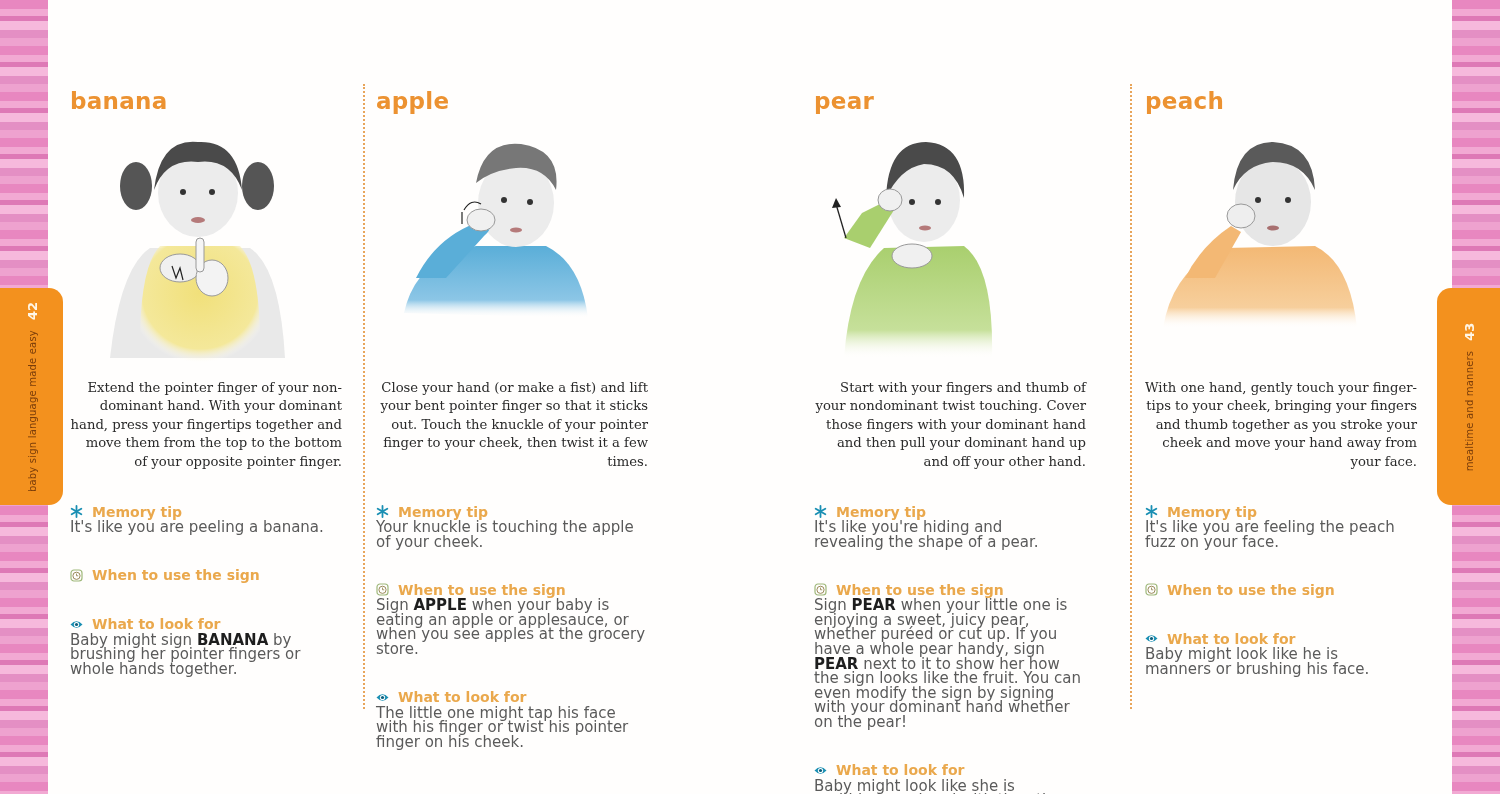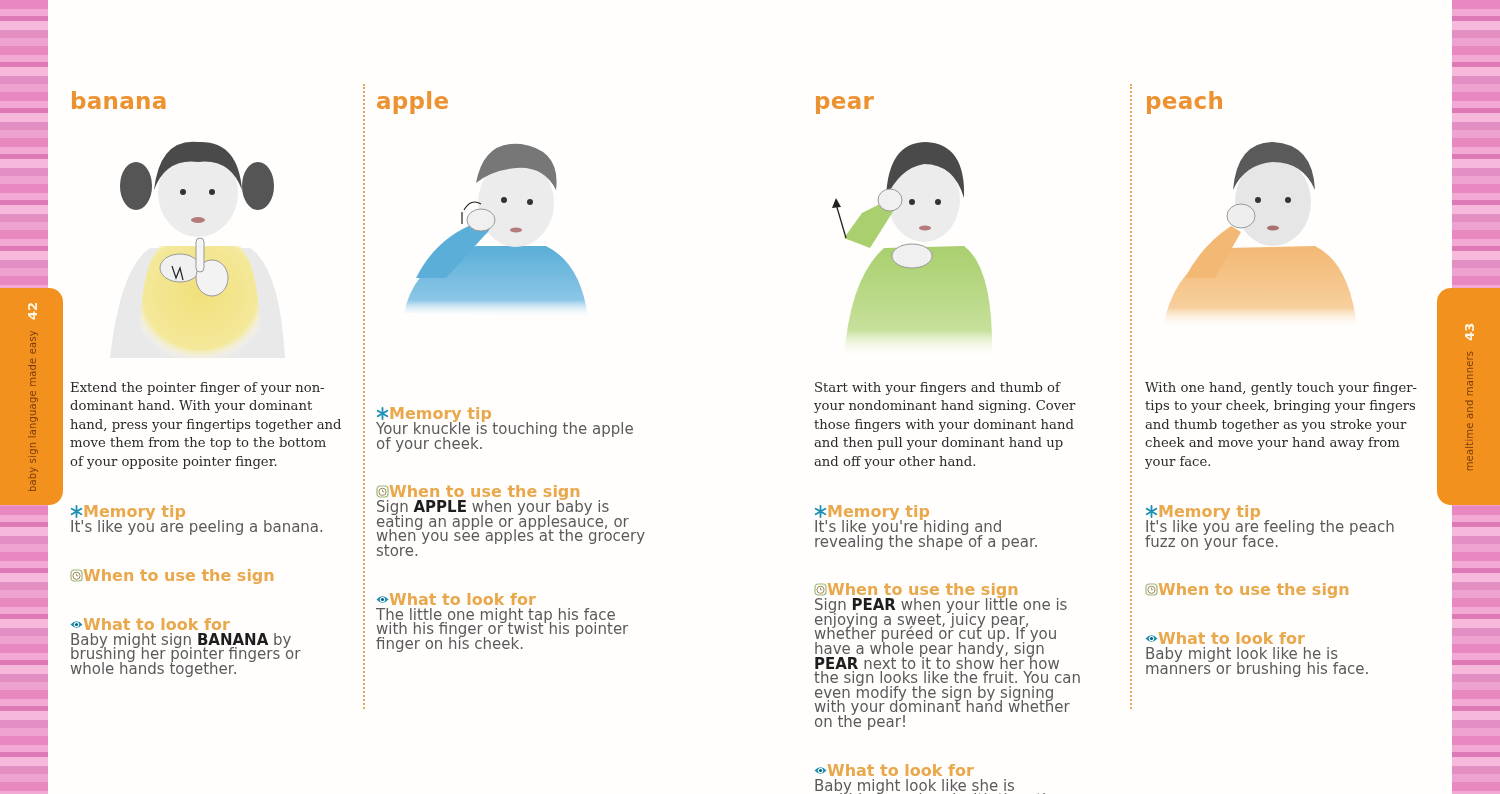--- a/index.html
+++ b/index.html
@@ -37,23 +37,24 @@
   .title {
     font-family: "DejaVu Sans", sans-serif; font-weight: bold; font-size: 23px;
     color: #ec9231; letter-spacing: 0.3px; height: 34px;
   }
   .illus {
     position: relative; width: 272px; height: 245px; margin-top: 6px;
   }
   .desc {
     margin-top: 6px; font-family: "DejaVu Serif", serif; font-size: 13.2px; line-height: 18.4px;
     color: #2a2a2a;
+    text-align: right;
   }
   .sec { margin-top: 9px; }
-  .sec-head { display: flex; align-items: center; gap: 0; font-family: "DejaVu Sans", sans-serif; font-weight: bold; font-size: 16px; color: #eaa84c; height: 17px; margin-top: 32px; }
+  .sec-head { display: flex; align-items: center; gap: 9px; font-family: "DejaVu Sans", sans-serif; font-weight: bold; font-size: 14px; color: #eaa84c; height: 17px; margin-top: 32px; }
   .sec-body { font-family: "DejaVu Sans", sans-serif; font-size: 15px; line-height: 14.6px; color: #5a5a5a; }
   .sec-body b { color: #1e1e1e; font-weight: bold; }
   .ico { display: inline-block; width: 13px; height: 13px; flex: none; }
 
   .divider {
     position: absolute; top: 84px; height: 625px; width: 0;
     border-left: 2px dotted #e8a55a;
   }
 </style>
 </head>
@@ -172,20 +173,21 @@
       <path d="M100 55 Q108 12 145 16 Q185 22 180 62 Q168 38 140 40 Q116 42 100 55 Z" fill="#777"></path>
       <circle cx="128" cy="72" r="3" fill="#333"></circle>
         <circle cx="154" cy="74" r="3" fill="#333"></circle>
       <ellipse cx="140" cy="102" rx="6" ry="2.5" fill="#b57a7a"></ellipse>
       <path d="M40 150 Q60 110 100 95 L112 90 Q118 100 108 108 L70 150 Z" fill="#5aaed8"></path>
       <ellipse cx="105" cy="92" rx="14" ry="11" fill="#f0f0f0" stroke="#999" stroke-width="1"></ellipse>
       <path d="M88 82 Q95 70 105 76" stroke="#222" stroke-width="1.2" fill="none"></path>
       <path d="M86 84 L86 96" stroke="#222" stroke-width="1.2"></path>
     </svg>
   </div>
+  <div class="desc">Close your hand (or make a fist) and lift your bent pointer finger so that it sticks out. Touch the knuckle of your pointer finger to your cheek, then twist it a few times.</div>
   <div class="sec">
     <div class="sec-head">
         <svg class="ico" viewBox="0 0 13 13">
           <use href="#asterisk"></use>
         </svg>
         <span>Memory tip</span>
       </div>
     <div class="sec-body">Your knuckle is touching the apple of your cheek.</div>
   </div>
   <div class="sec">
@@ -225,21 +227,21 @@
       <circle cx="98" cy="74" r="3" fill="#333"></circle>
         <circle cx="124" cy="74" r="3" fill="#333"></circle>
       <ellipse cx="111" cy="100" rx="6" ry="2.5" fill="#b57a7a"></ellipse>
       <path d="M30 110 L48 85 L70 74 L80 82 L56 120 Z" fill="#a9cf6e"></path>
       <ellipse cx="76" cy="72" rx="12" ry="11" fill="#f0f0f0" stroke="#999" stroke-width="1"></ellipse>
       <ellipse cx="98" cy="128" rx="20" ry="12" fill="#f0f0f0" stroke="#999" stroke-width="1"></ellipse>
       <line x1="32" y1="110" x2="22" y2="76" stroke="#222" stroke-width="1.3"></line>
       <path d="M18 80 L22 70 L27 79 Z" fill="#222"></path>
     </svg>
   </div>
-  <div class="desc">Start with your fingers and thumb of your nondominant hand signing. Cover those fingers with your dominant hand and then pull your dominant hand up and off your other hand.</div>
+  <div class="desc">Start with your fingers and thumb of your nondominant twist touching. Cover those fingers with your dominant hand and then pull your dominant hand up and off your other hand.</div>
   <div class="sec">
     <div class="sec-head">
         <svg class="ico" viewBox="0 0 13 13">
           <use href="#asterisk"></use>
         </svg>
         <span>Memory tip</span>
       </div>
     <div class="sec-body" style="width:240px">It's like you're hiding and revealing the shape of a pear.</div>
   </div>
   <div class="sec">

